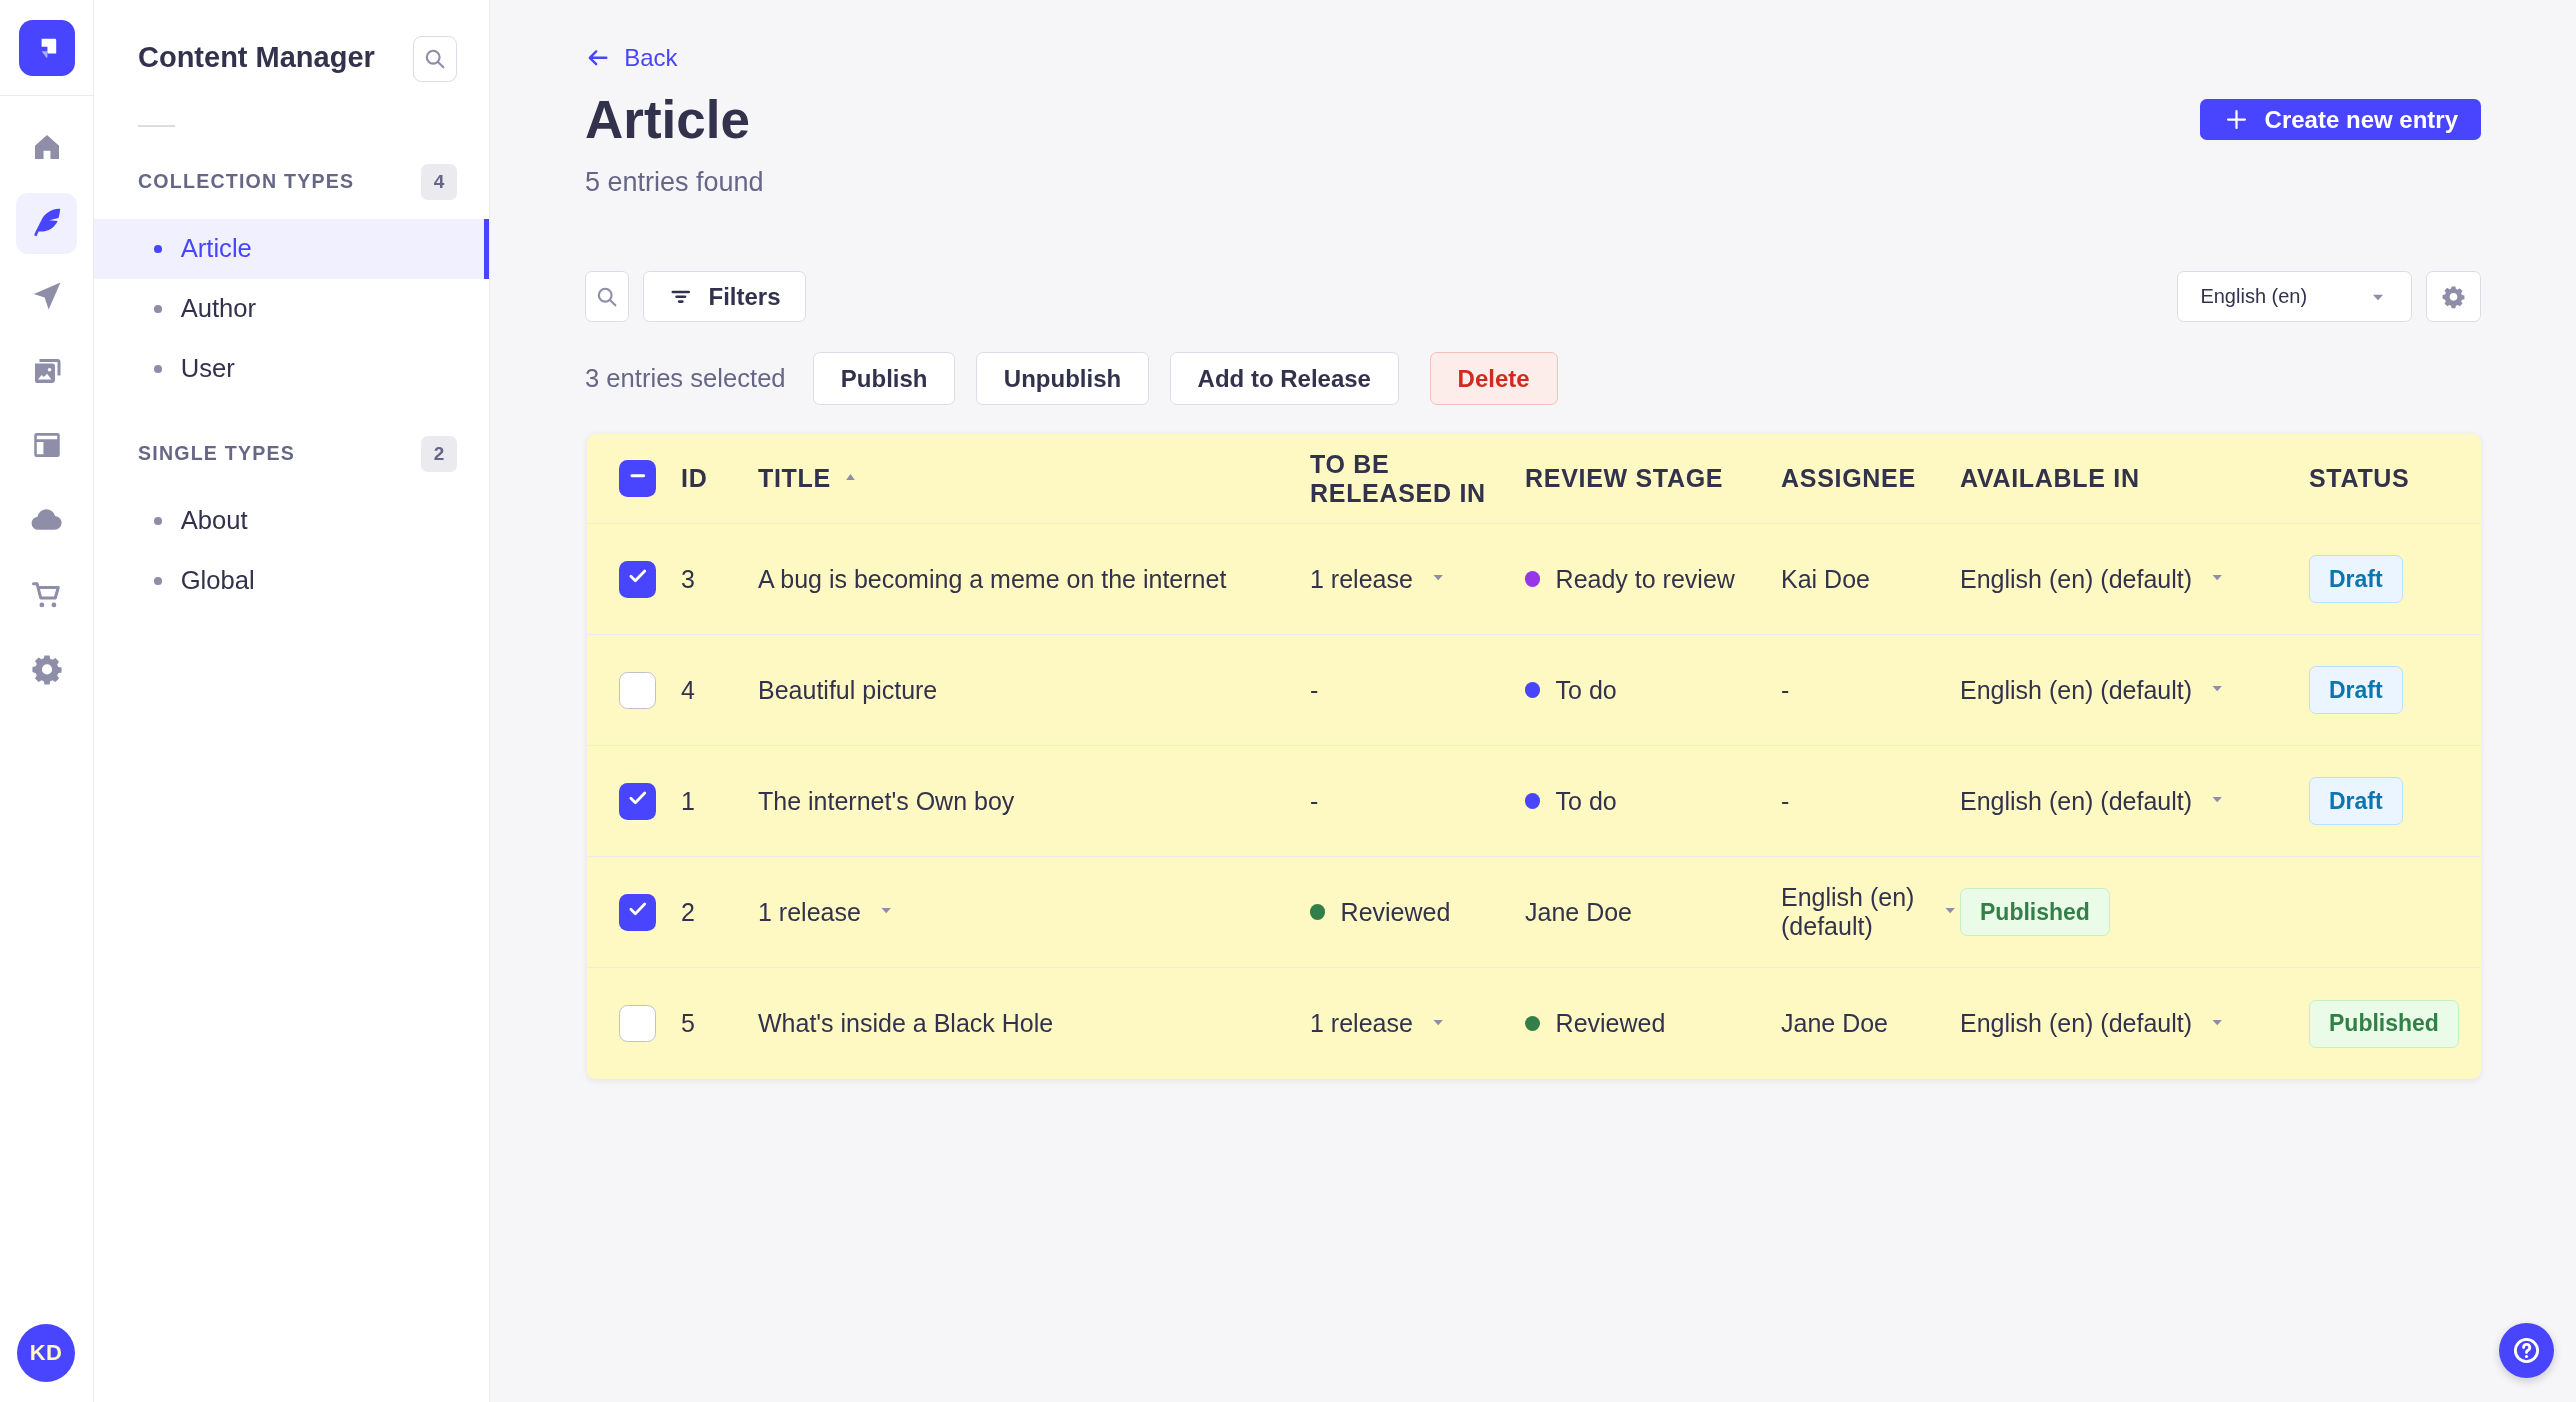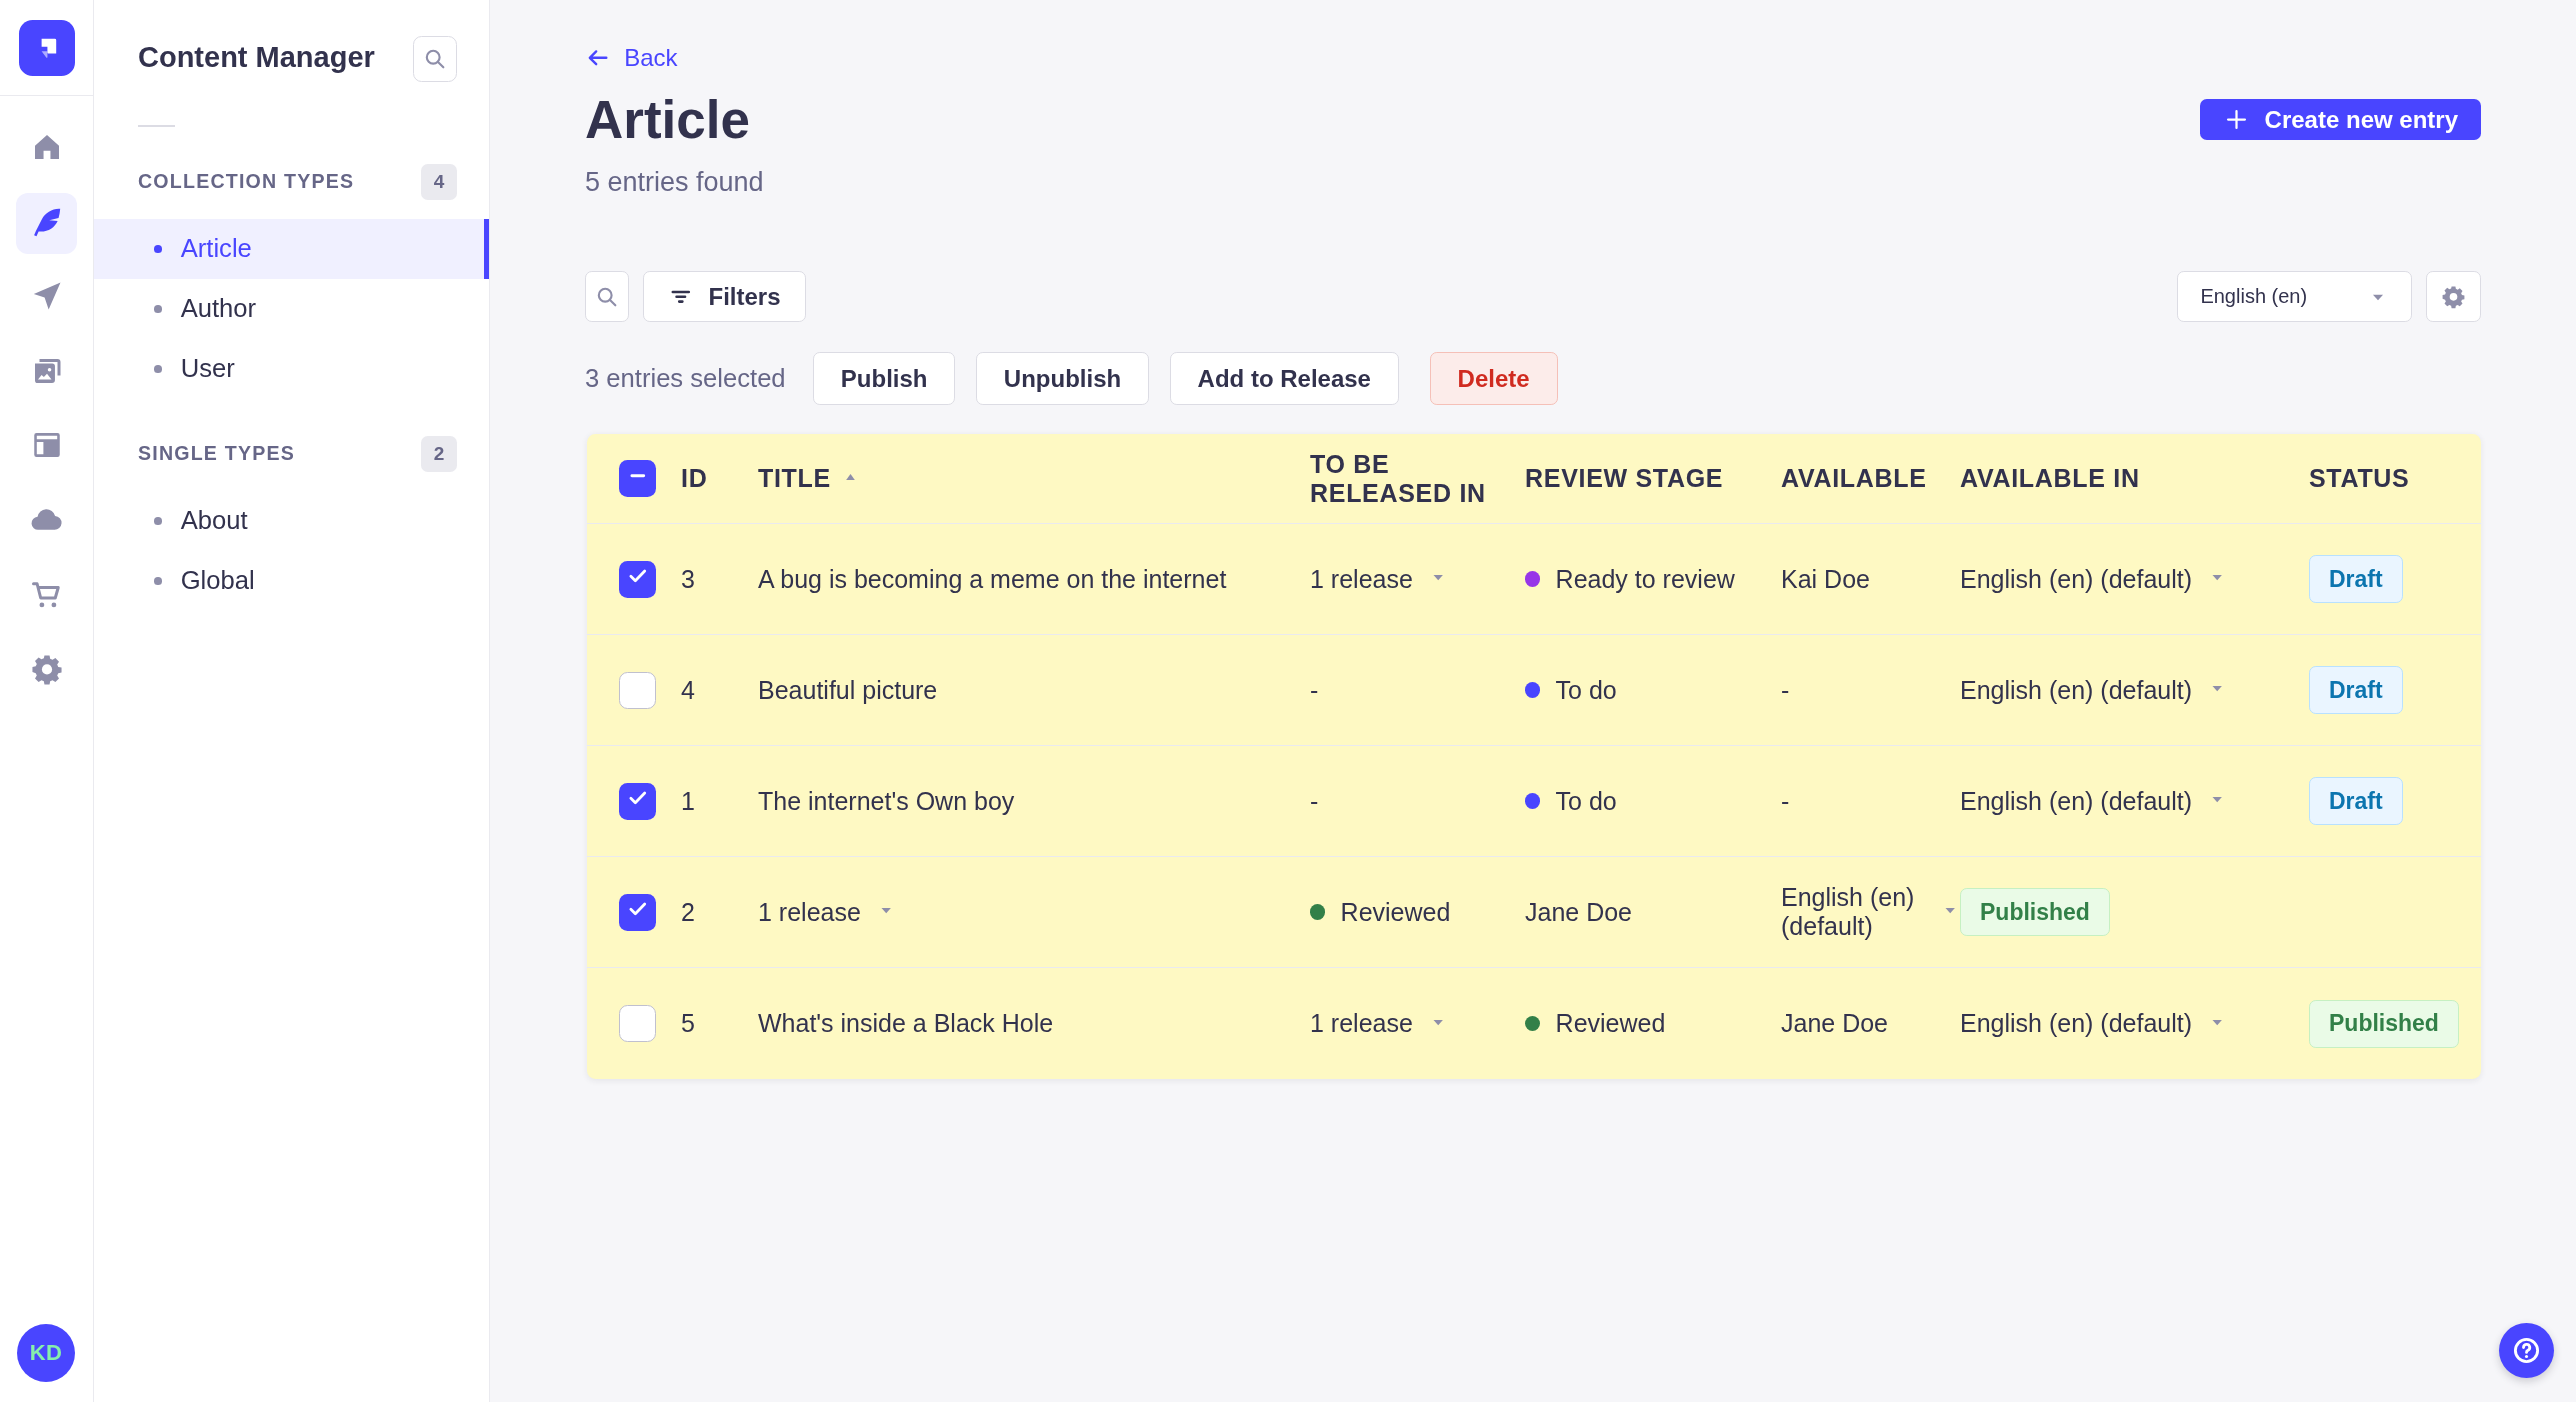--- a/index.html
+++ b/index.html
@@ -7,21 +7,21 @@
   body { font-family:"Liberation Sans", sans-serif; background:#fff; color:#32324d; }
 
   
   .rail { position:absolute; left:0; top:0; width:94px; height:100%; background:#fff; border-right:1.7px solid #eaeaef; z-index:5; }
   .rail-logo-wrap { height:96px; border-bottom:1.7px solid #eaeaef; display:flex; align-items:center; justify-content:center; }
   .rail-logo { width:56px; height:56px; border-radius:13.6px; background:#4945ff; display:flex; align-items:center; justify-content:center; cursor:pointer; }
   .rail-items { display:flex; flex-direction:column; align-items:center; padding-top:22px; gap:13.6px; }
   .rail-item { width:61px; height:61px; border-radius:12px; display:flex; align-items:center; justify-content:center; cursor:pointer; }
   .rail-item svg { width:36px; height:36px; }
   .rail-item.active { background:#f0f0ff; }
-  .avatar { position:absolute; left:17px; bottom:20.4px; width:58px; height:58px; border-radius:50%; background:#4945ff; color:#86efac; font-size:22px; font-weight:700; display:flex; align-items:center; justify-content:center; letter-spacing:0.4px; cursor:pointer; }
+  .avatar { position:absolute; left:17px; bottom:20.4px; width:58px; height:58px; border-radius:50%; background:#4945ff; color:#fef9c3; font-size:22px; font-weight:700; display:flex; align-items:center; justify-content:center; letter-spacing:0.4px; cursor:pointer; }
 
   
   .subnav { position:absolute; left:94px; top:0; width:396px; height:100%; background:#fff; border-right:1.7px solid #eaeaef; z-index:4; }
   .subnav-head { display:flex; align-items:flex-start; justify-content:space-between; padding:41px 32px 0 44px; }
   .subnav-title { font-size:29px; font-weight:700; color:#32324d; }
   .subnav-search-btn { width:44px; height:46px; margin-top:-5.1px; background:#fff; border:1.7px solid #dcdce4; border-radius:8.5px; display:flex; align-items:center; justify-content:center; cursor:pointer; }
   .subnav-search-btn svg { width:25.6px; height:25.6px; }
   .subnav-divider { border:none; border-top:2.6px solid #dcdce4; width:37px; margin:43px 0 0 44px; }
   .subnav-section { margin-top:37px; }
   .section-head { display:flex; align-items:center; justify-content:space-between; padding:0 32px 0 44px; margin-bottom:19px; }
@@ -281,21 +281,21 @@
               <path fill="#8e8ea9" d="M12 7.5 17.5 15h-11z"></path>
             </svg></span>
         </div>
         <div class="td th">
           <span>TO BE RELEASED IN</span>
         </div>
         <div class="td th">
           <span>REVIEW STAGE</span>
         </div>
         <div class="td th">
-          <span>AVAILABLE</span>
+          <span>ASSIGNEE</span>
         </div>
         <div class="td th">
           <span>AVAILABLE IN</span>
         </div>
         <div class="td th">
           <span>STATUS</span>
         </div>
       </div>
     <div id="table-body">
         <div class="tr row">

